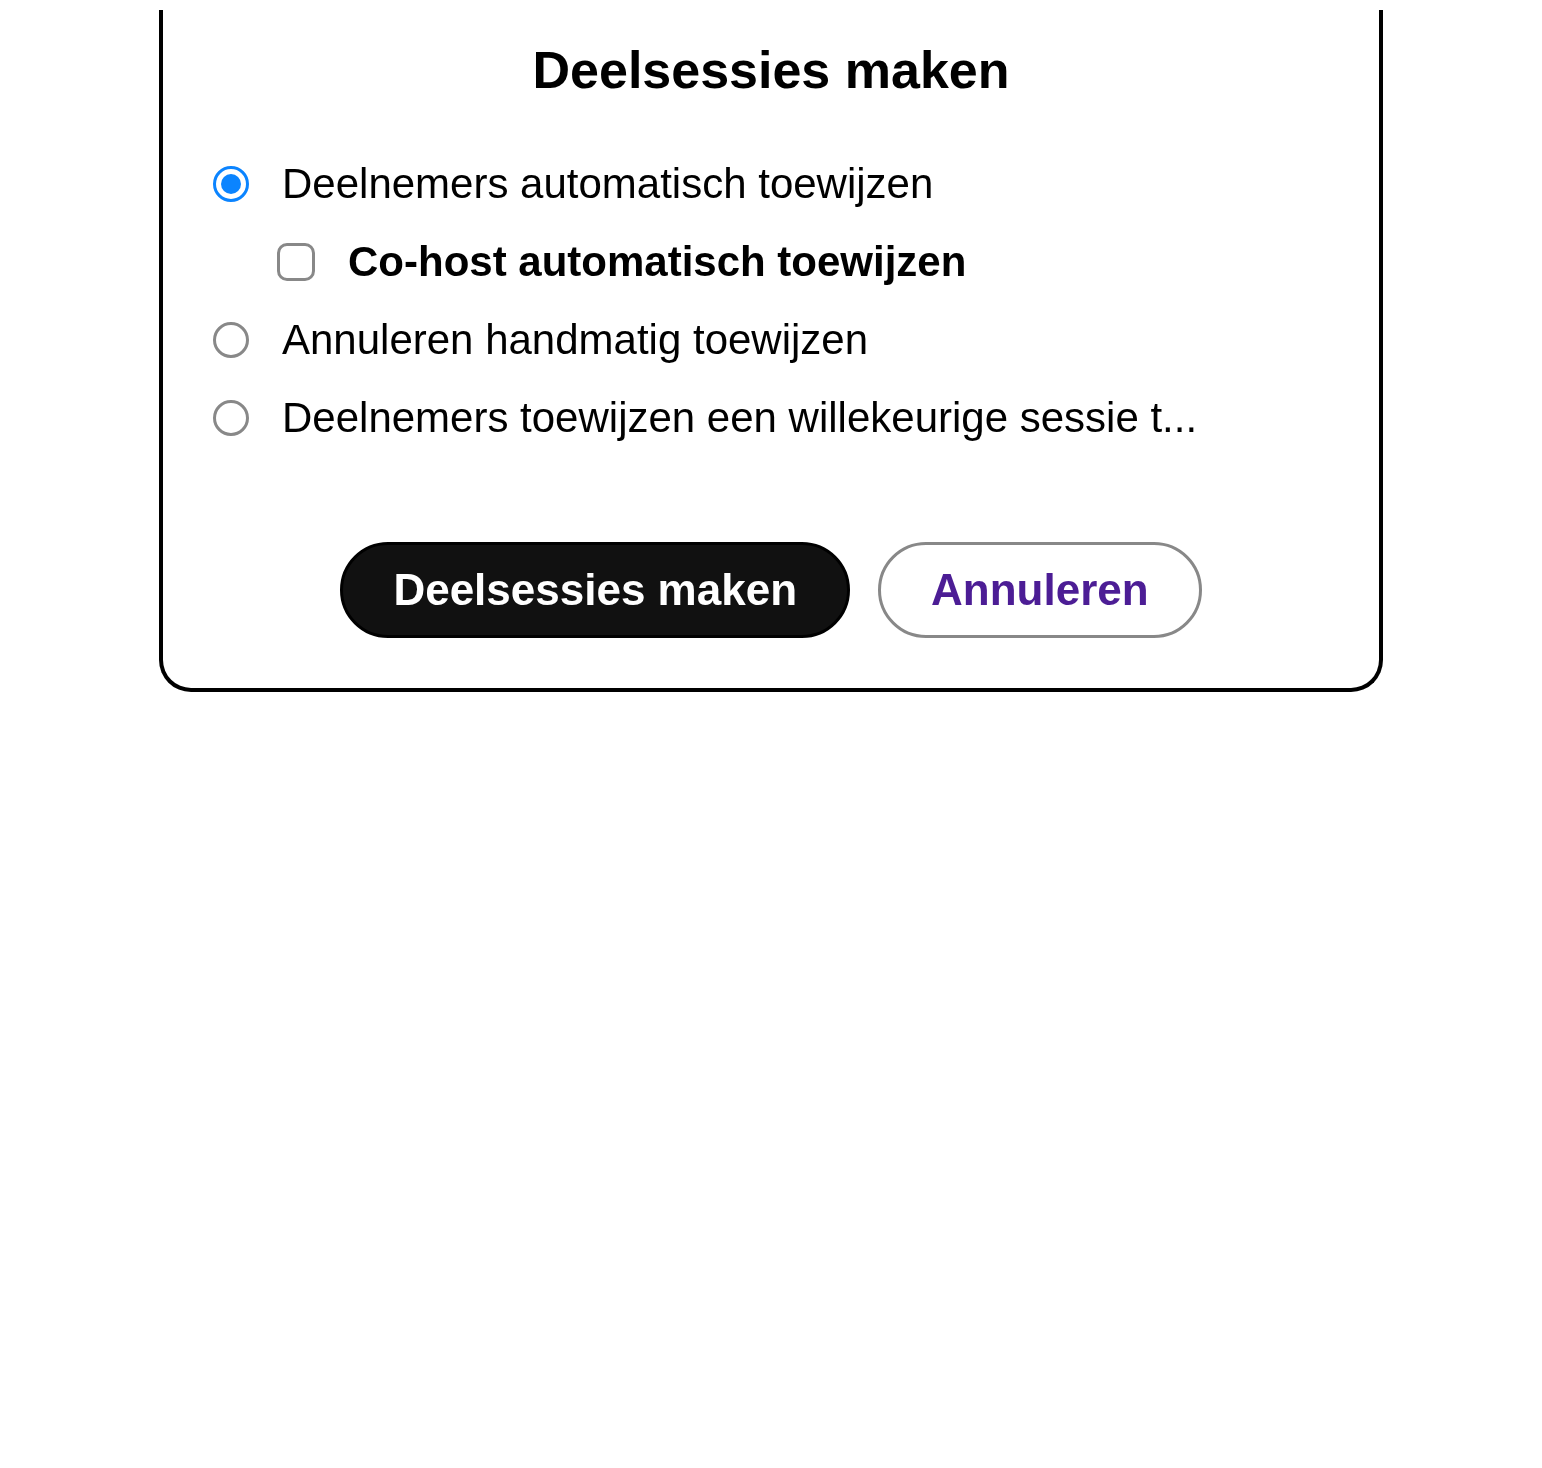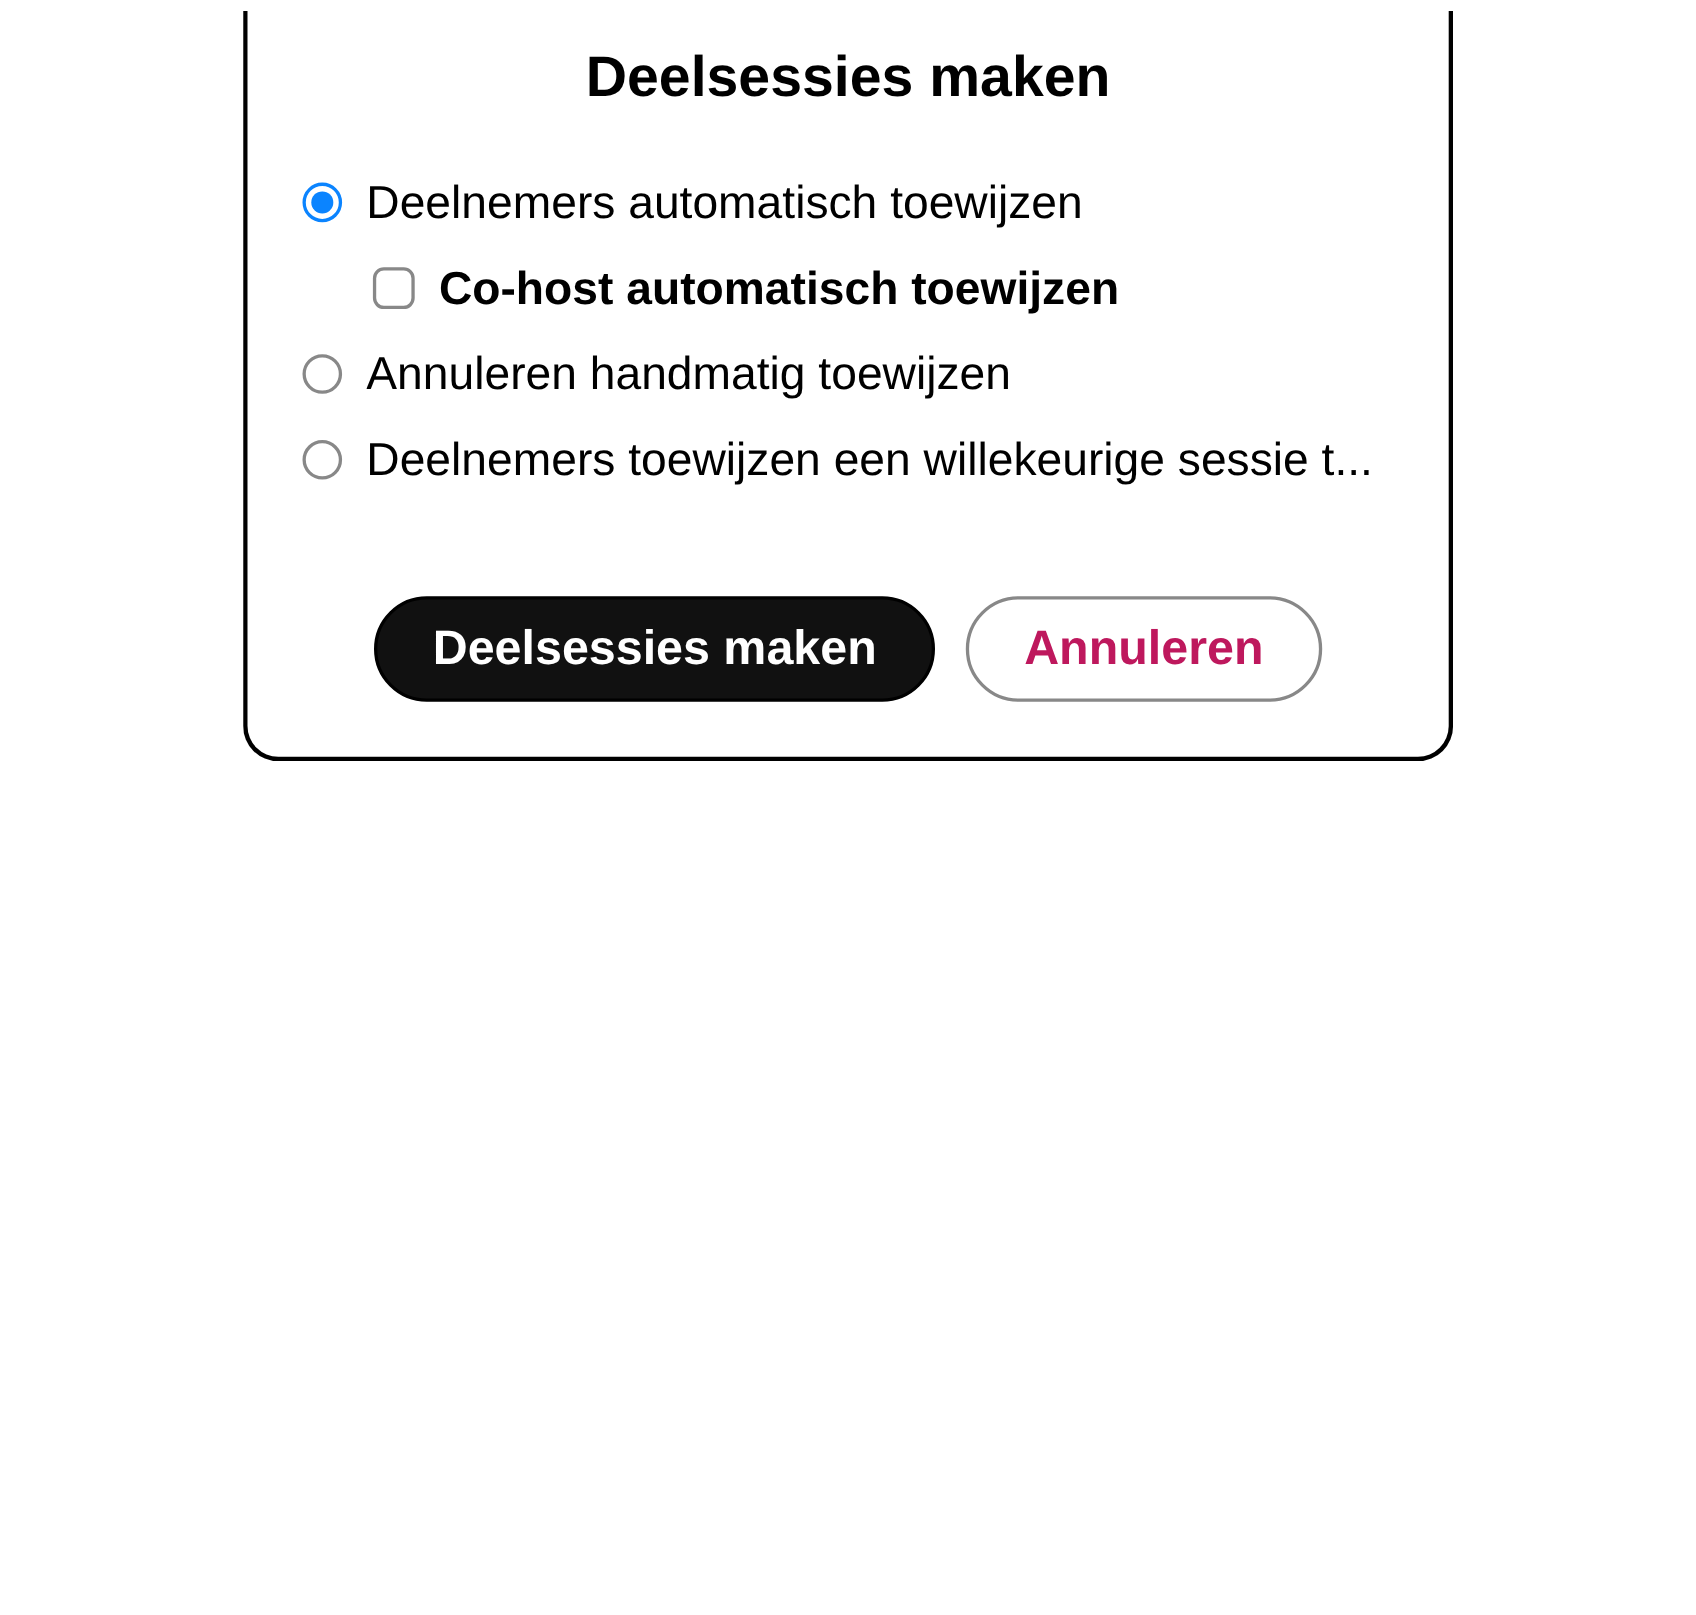--- a/index.html
+++ b/index.html
@@ -10,21 +10,21 @@
     body {
       font-family: -apple-system, BlinkMacSystemFont, "Segoe UI", Helvetica, Arial, sans-serif;
       background: #fff;
       display: flex;
       justify-content: center;
       align-items: flex-start;
       min-height: 1468px;
       width: 1542px;
     }
     .dialog {
-      width: 1100px;
+      width: 1224px;
       margin-top: 10px;
       background: #fff;
       border-radius: 0 0 32px 32px;
       padding: 30px 50px 50px 50px;
       border: 4px solid #000;
       border-top: none;
       position: relative;
     }
     .dialog-title {
       font-size: 52px;
@@ -86,21 +86,21 @@
     }
     .options {
       display: flex;
       flex-direction: column;
       gap: 30px;
       margin-bottom: 100px;
     }
     .radio-row, .checkbox-row {
       display: flex;
       align-items: center;
-      gap: 22px;
+      gap: 33px;
     }
     .checkbox-row {
       margin-left: 64px;
       font-weight: bold;
     }
     .radio {
       width: 36px;
       height: 36px;
       border-radius: 50%;
       border: 3px solid #888;
@@ -155,21 +155,21 @@
       border-radius: 60px;
       cursor: pointer;
       border: 3px solid #000;
     }
     .btn-primary {
       background: #111;
       color: #fff;
     }
     .btn-secondary {
       background: #fff;
-      color: #be185d;
+      color: #4c1d95;
       border-color: #888;
     }
     input[type=number]::-webkit-inner-spin-button,
     input[type=number]::-webkit-outer-spin-button {
       -webkit-appearance: none;
       margin: 0;
     }
     input[type=number] {
       -moz-appearance: textfield;
     }

